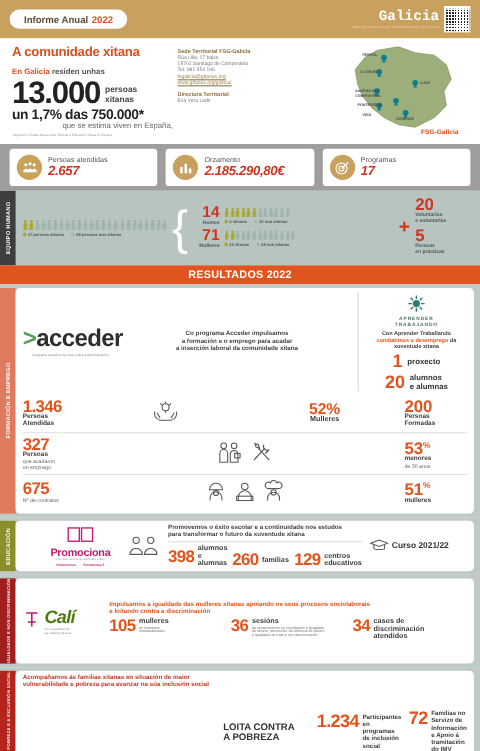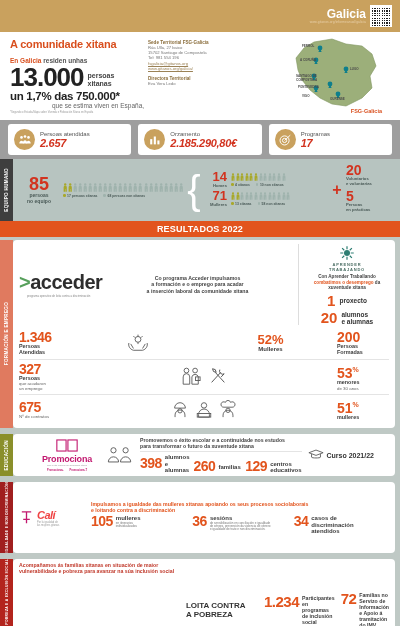--- a/index.html
+++ b/index.html
@@ -27,21 +27,21 @@
   .logo-flame svg { display:block; }
   .logo-word { font-size:13px; font-weight:bold; letter-spacing:-0.3px; font-style:italic; color:#fff; margin-left:1px; }
   .logo-top { position:absolute; right:3px; top:1px; font-size:3px; line-height:3.4px; text-align:right; color:#fff; font-weight:bold; }
   .report-pill {
     margin-left:8px; background:#fff; border-radius:9px;
     height:16px; padding:0 12px; display:flex; align-items:center; gap:3px;
     font-size:8px; font-weight:bold; color:#5b4a33;
   }
   .report-pill .yr { color:#d94f1e; }
   .header-right { position:absolute; right:8px; top:0; height:32px; display:flex; align-items:center; gap:4px; }
-  .hr-text { text-align:right; }
+  .hr-text { text-align:right;font-family:Liberation Mono, monospace; }
   .hr-title { font-size:12px; font-weight:bold; color:#fff; line-height:12px; }
   .hr-url { font-size:3.2px; color:#e8cfa9; letter-spacing:0.1px; }
   .qr { width:22px; height:22px; background:#fff; padding:1.5px; }
   .qr-inner { width:100%; height:100%; background:
      repeating-linear-gradient(90deg,#111 0 1.2px,#fff 1.2px 2.4px),
      repeating-linear-gradient(0deg,#111 0 1.2px,#fff 1.2px 2.4px);
      background-blend-mode:screen; }
 
   
   .community { position:relative; height:88px; background:#fff; padding:6px 10px 0 10px; }
@@ -160,21 +160,21 @@
   .ed-desc { font-size:5.2px; font-weight:bold; color:#444; line-height:6.2px; }
   .ed-stats { display:flex; align-items:flex-end; gap:4px; border-top:1px solid #e4e4e4; margin-top:2px; padding-top:2px; }
   .ed-st { display:flex; align-items:center; gap:3px; flex:1; }
   .ed-st .n { font-size:14px; font-weight:bold; color:#e2541d; line-height:13px; letter-spacing:-0.5px; }
   .ed-st .l { font-size:6px; font-weight:bold; color:#3c3c3c; line-height:6.4px; }
   .curso { font-size:7px; font-weight:bold; color:#333; display:flex; align-items:center; gap:3px; flex:none; }
 
   
   .cali-card { padding:3px 6px; display:flex; align-items:center; gap:6px; }
   .cali-brand { width:66px; flex:none; display:flex; align-items:center; gap:3px; }
-  .cali-brand .nm { font-size:11px; font-style:italic; font-weight:bold; color:#ef4444; letter-spacing:-0.5px; }
+  .cali-brand .nm { font-size:15px; font-style:italic; font-weight:bold; color:#4d7c0f; letter-spacing:-0.5px; }
   .cali-brand .sb { font-size:2.6px; color:#999; line-height:3px; }
   .cali-right { flex:1; }
   .cali-desc { font-size:5.2px; font-weight:bold; color:#e2541d; line-height:6.2px; }
   .cali-stats { display:flex; gap:6px; margin-top:2px; }
   .cali-st { display:flex; align-items:flex-start; gap:3px; flex:1; }
   .cali-st .n { font-size:14px; font-weight:bold; color:#e2541d; line-height:13px; letter-spacing:-0.5px; }
   .cali-st .l { font-size:6px; font-weight:bold; color:#3c3c3c; line-height:6.4px; }
   .cali-st .s { font-size:3px; color:#777; line-height:3.4px; }
 
   
@@ -185,20 +185,24 @@
   .pb-st { display:flex; align-items:flex-start; gap:3px; flex:1; }
   .pb-st .n { font-size:15px; font-weight:bold; color:#e2541d; line-height:14px; letter-spacing:-0.5px; }
   .pb-st .l { font-size:5.2px; font-weight:bold; color:#3c3c3c; line-height:6px; }
 </style>
 </head>
 <body>
 
 <div class="page">
 
   <div class="header">
+    <div class="report-pill">
+      <span>Informe Anual</span>
+      <span class="yr">2022</span>
+    </div>
     <div class="header-right">
       <div class="hr-text">
         <div class="hr-title">Galicia</div>
         <div class="hr-url">www.gitanos.org/informeanual/galicia</div>
       </div>
       <div class="qr">
           <div class="qr-inner"></div>
         </div>
     </div>
   </div>
@@ -306,24 +310,20 @@
         <div class="kpi-val">17</div>
       </span>
     </div>
   </div>
 
   <div class="equipo">
     <div class="vtab vt-equipo">
       <span>EQUIPO HUMANO</span>
     </div>
     <div class="equipo-body">
-      <div class="e-85">
-        <div class="n">85</div>
-        <div class="l">persoas<br>no equipo</div>
-      </div>
       <div class="people-col">
         <div class="people-row" id="row-all">
             <svg viewBox="0 0 8 16" width="4.6" height="9">
               <circle cx="4" cy="2.4" r="2.1" fill="#a8a82a"></circle>
               <path d="M1.1 15.6 V7.4 a2.9 2.9 0 0 1 5.8 0 v8.2 h-1.7 v-5 h-0.6 v5z" fill="#a8a82a"></path>
             </svg>
             <svg viewBox="0 0 8 16" width="4.6" height="9">
               <circle cx="4" cy="2.4" r="2.1" fill="#a8a82a"></circle>
               <path d="M1.1 15.6 V7.4 a2.9 2.9 0 0 1 5.8 0 v8.2 h-1.7 v-5 h-0.6 v5z" fill="#a8a82a"></path>
             </svg>

